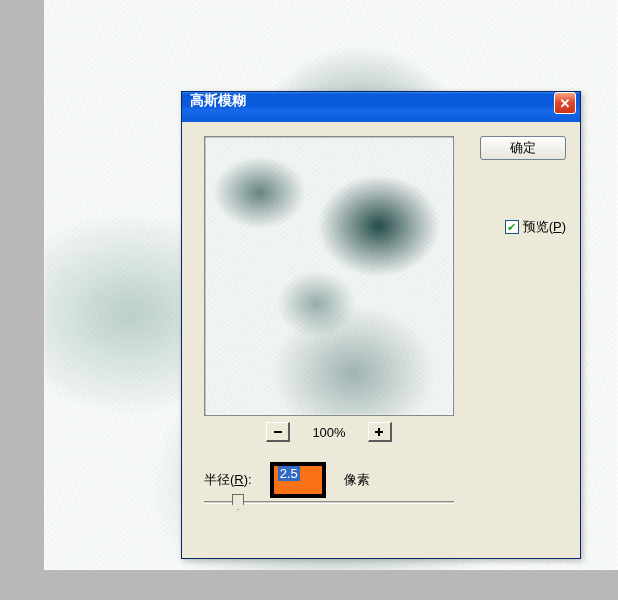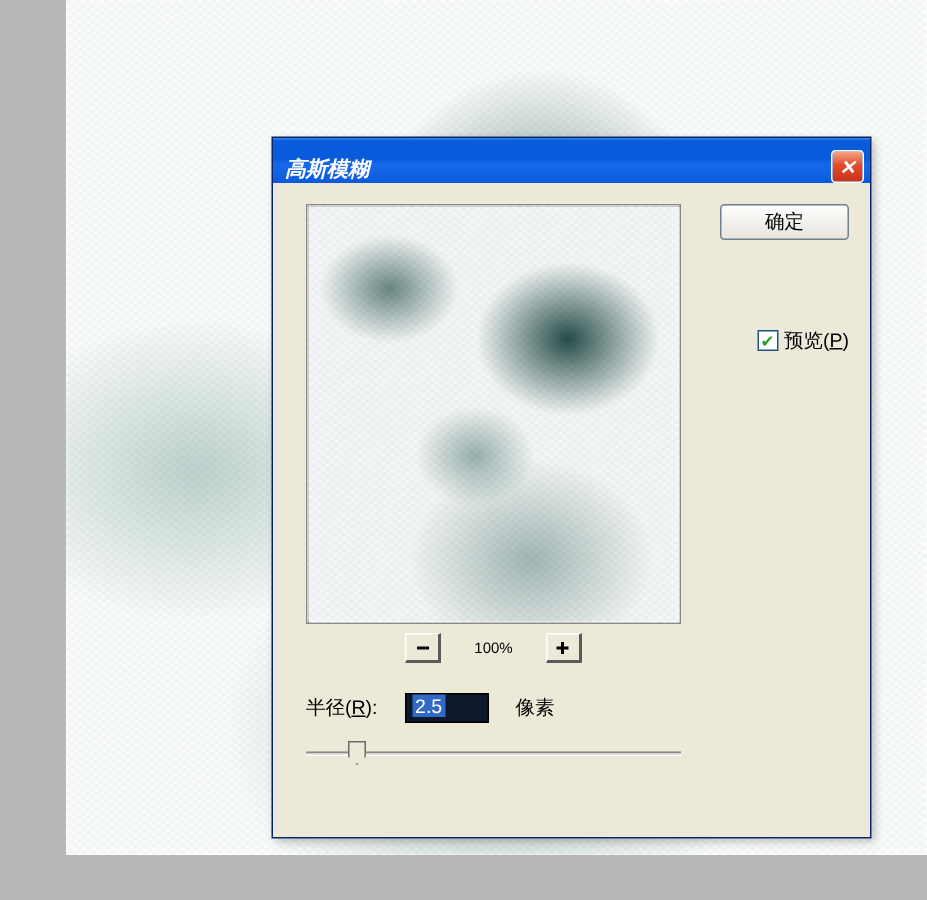--- a/index.html
+++ b/index.html
@@ -49,27 +49,26 @@
       border: 1px solid #0a246a;
       background: #ece9d8;
       box-shadow: 2px 2px 6px rgba(0,0,0,0.25);
       display: flex;
       flex-direction: column;
     }
     .titlebar {
       height: 30px;
       background: linear-gradient(to bottom, #3a8cf7 0%, #0a5bdb 6%, #0a5bdb 45%, #1669e8 60%, #0a5bdb 100%);
       display: flex;
-      align-items: flex-end;
+      align-items: flex-start;
       justify-content: space-between;
       padding: 0 4px 0 8px;
       color: #fff;
       font-weight: bold;
       font-size: 14px;
-      font-style: italic;
     }
     .closebtn {
       width: 22px; height: 22px;
       background: linear-gradient(to bottom, #f7a68a, #e24b2c 45%, #c8321a);
       border: 1px solid #fff;
       border-radius: 3px;
       color: #fff;
       display: flex; align-items: center; justify-content: center;
       font-weight: bold;
       font-family: Arial, sans-serif;
@@ -118,21 +117,21 @@
       width: 24px; height: 20px;
       border-top: 1px solid #fff;
       border-left: 1px solid #fff;
       border-bottom: 2px solid #5a5a5a;
       border-right: 2px solid #5a5a5a;
       background: #ece9d8;
       display: flex; align-items: center; justify-content: center;
       cursor: pointer;
     }
     .zbtn svg { width: 10px; height: 10px; }
-    .zlabel { font-size: 10px; }
+    .zlabel { font-size: 13px; }
     .sidebtns {
       position: absolute;
       right: 14px; top: 14px;
       width: 86px;
       display: flex; flex-direction: column; gap: 10px;
     }
     .winbtn {
       height: 24px;
       border: 1px solid #708090;
       border-radius: 3px;
@@ -155,23 +154,23 @@
       font-size: 11px; color: #21a121;
       cursor: pointer;
     }
     .radiusrow {
       position: absolute;
       left: 22px; top: 340px;
       display: flex; align-items: center; gap: 18px;
       font-size: 13px;
     }
     .numin {
-      width: 56px; height: 20px;
-      border: 1px solid #000000;
-      background: #0f172a;
+      width: 56px; height: 36px;
+      border: 4px solid #000000;
+      background: #f97316;
       padding: 0 4px;
       font-size: 13px;
     }
     .numin .sel {
       background: #316ac5;
       color: #fff;
       padding: 0 2px;
     }
     .slider {
       position: absolute;

